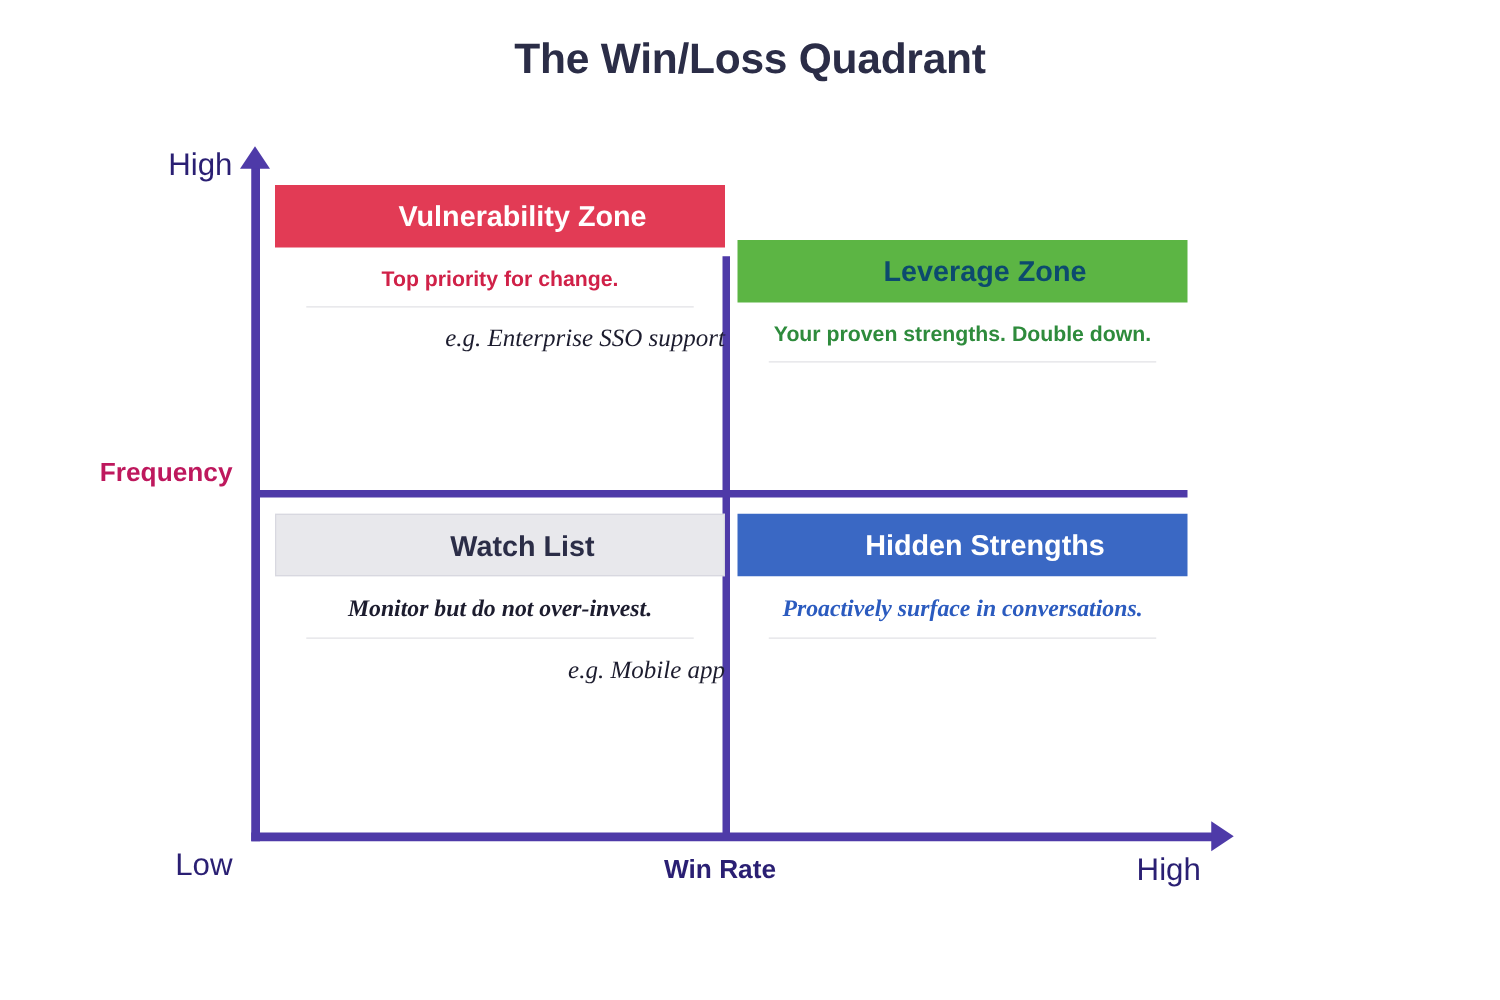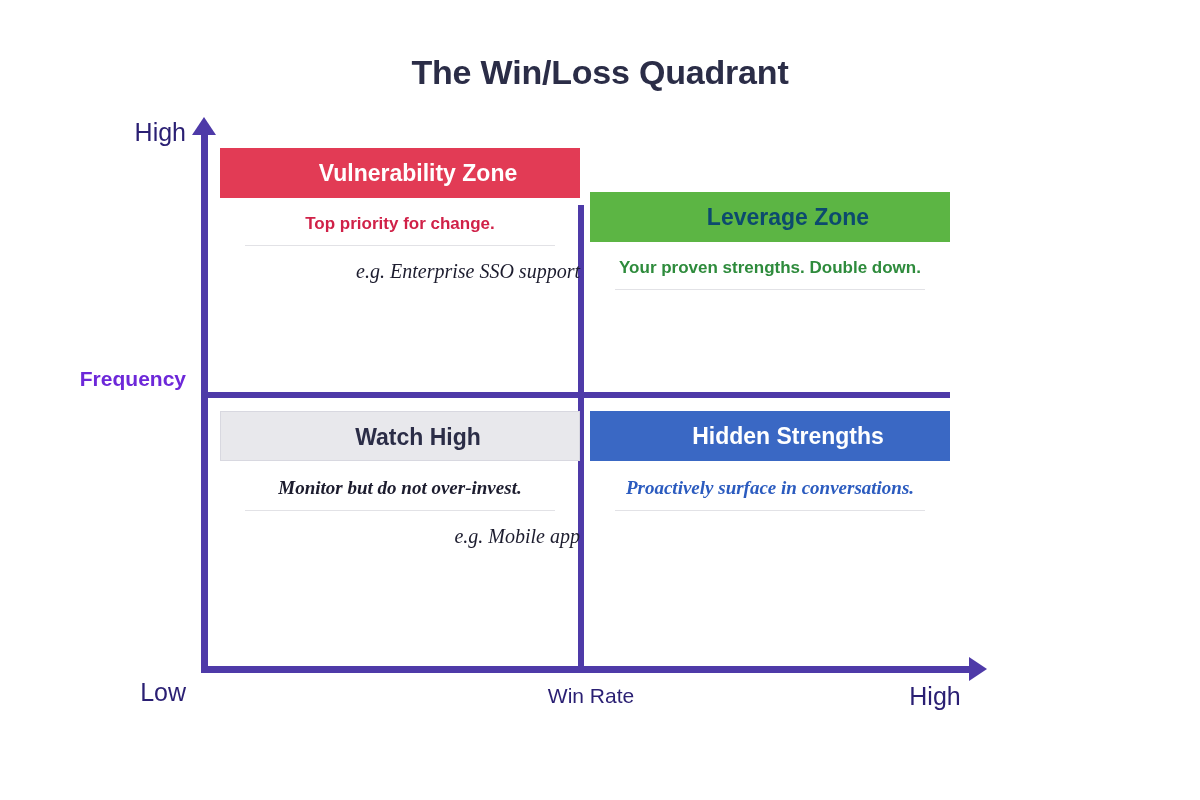--- a/index.html
+++ b/index.html
@@ -27,21 +27,20 @@
     position: absolute;
     left: 0;
     top: 28px;
     width: 1200px;
     text-align: center;
     font-size: 34px;
     font-weight: bold;
     color: #2B2D47;
     letter-spacing: -0.2px;
     white-space: nowrap;
-    margin-top: 25px;
   }
 
   
   .axis-line {
     position: absolute;
     background: #4E3AA8;
   }
   #y-axis-line {
     left: 201px;
     top: 131px;
@@ -95,26 +94,26 @@
   }
   #y-axis-title {
     left: 0;
     top: 367px;
     width: 186px;
     text-align: right;
     font-size: 21px;
     font-weight: bold;
   }
   #x-axis-title {
-    left: 451px;
+    left: 436px;
     top: 684px;
     width: 280px;
     text-align: center;
     font-size: 21px;
-    font-weight: normal;
+    font-weight: bold;
   }
   #x-axis-high {
     left: 880px;
     top: 682px;
     width: 110px;
     text-align: center;
     font-size: 25px;
   }
 
   
@@ -199,42 +198,42 @@
 
   <div id="chart-title" style="color: rgb(43, 45, 71);">The Win/Loss Quadrant</div>
 
   <div class="axis-line" id="y-axis-line" style="background: rgb(78, 58, 168);"></div>
   <div id="y-axis-arrow" style="border-bottom-color: rgb(78, 58, 168);"></div>
   <div class="axis-line" id="x-axis-line" style="background: rgb(78, 58, 168);"></div>
   <div id="x-axis-arrow" style="border-left-color: rgb(78, 58, 168);"></div>
 
   <div class="axis-label" id="y-axis-high" style="color: rgb(42, 31, 115);">High</div>
   <div class="axis-label" id="y-axis-low" style="color: rgb(42, 31, 115); margin-top: 37px;">Low</div>
-  <div class="axis-label" id="y-axis-title" style="color: #6d28d9;">Frequency</div>
+  <div class="axis-label" id="y-axis-title" style="color: #be185d;">Frequency</div>
   <div class="axis-label" id="x-axis-title" style="color: rgb(42, 31, 115);">Win Rate</div>
   <div class="axis-label" id="x-axis-high" style="color: rgb(42, 31, 115);">High</div>
 
   <div id="divider-horizontal" style="background: rgb(78, 58, 168);"></div>
   <div id="divider-vertical" style="background: rgb(78, 58, 168);"></div>
 
   <div class="quadrant" id="quadrant-vulnerability">
     <div class="quadrant-header" style="background: rgb(226, 59, 85); color: rgb(255, 255, 255);">Vulnerability Zone</div>
     <div class="quadrant-subtitle" style="color: rgb(208, 33, 72);">Top priority for change.</div>
     <div class="quadrant-rule" style="background: rgb(226, 226, 230);"></div>
     <div class="quadrant-example">e.g. Enterprise SSO support</div>
   </div>
 
   <div class="quadrant" id="quadrant-leverage">
     <div class="quadrant-header" style="background: rgb(92, 181, 68); color: #0c4a6e; margin-top: 44px;">Leverage Zone</div>
     <div class="quadrant-subtitle" style="color: rgb(46, 139, 60);">Your proven strengths. Double down.</div>
     <div class="quadrant-rule" style="background: rgb(226, 226, 230);"></div>
   </div>
 
   <div class="quadrant" id="quadrant-watch">
-    <div class="quadrant-header dark-text" style="background: rgb(232, 232, 236); color: rgb(43, 45, 71);">Watch High</div>
+    <div class="quadrant-header dark-text" style="background: rgb(232, 232, 236); color: rgb(43, 45, 71);">Watch List</div>
     <div class="quadrant-subtitle italic-serif" style="color: rgb(28, 28, 46);">Monitor but do not over-invest.</div>
     <div class="quadrant-rule" style="background: rgb(226, 226, 230);"></div>
     <div class="quadrant-example">e.g. Mobile app</div>
   </div>
 
   <div class="quadrant" id="quadrant-hidden">
     <div class="quadrant-header" style="background: rgb(58, 104, 196); color: rgb(255, 255, 255);">Hidden Strengths</div>
     <div class="quadrant-subtitle italic-serif" style="color: rgb(43, 91, 191);">Proactively surface in conversations.</div>
     <div class="quadrant-rule" style="background: rgb(226, 226, 230);"></div>
   </div>

